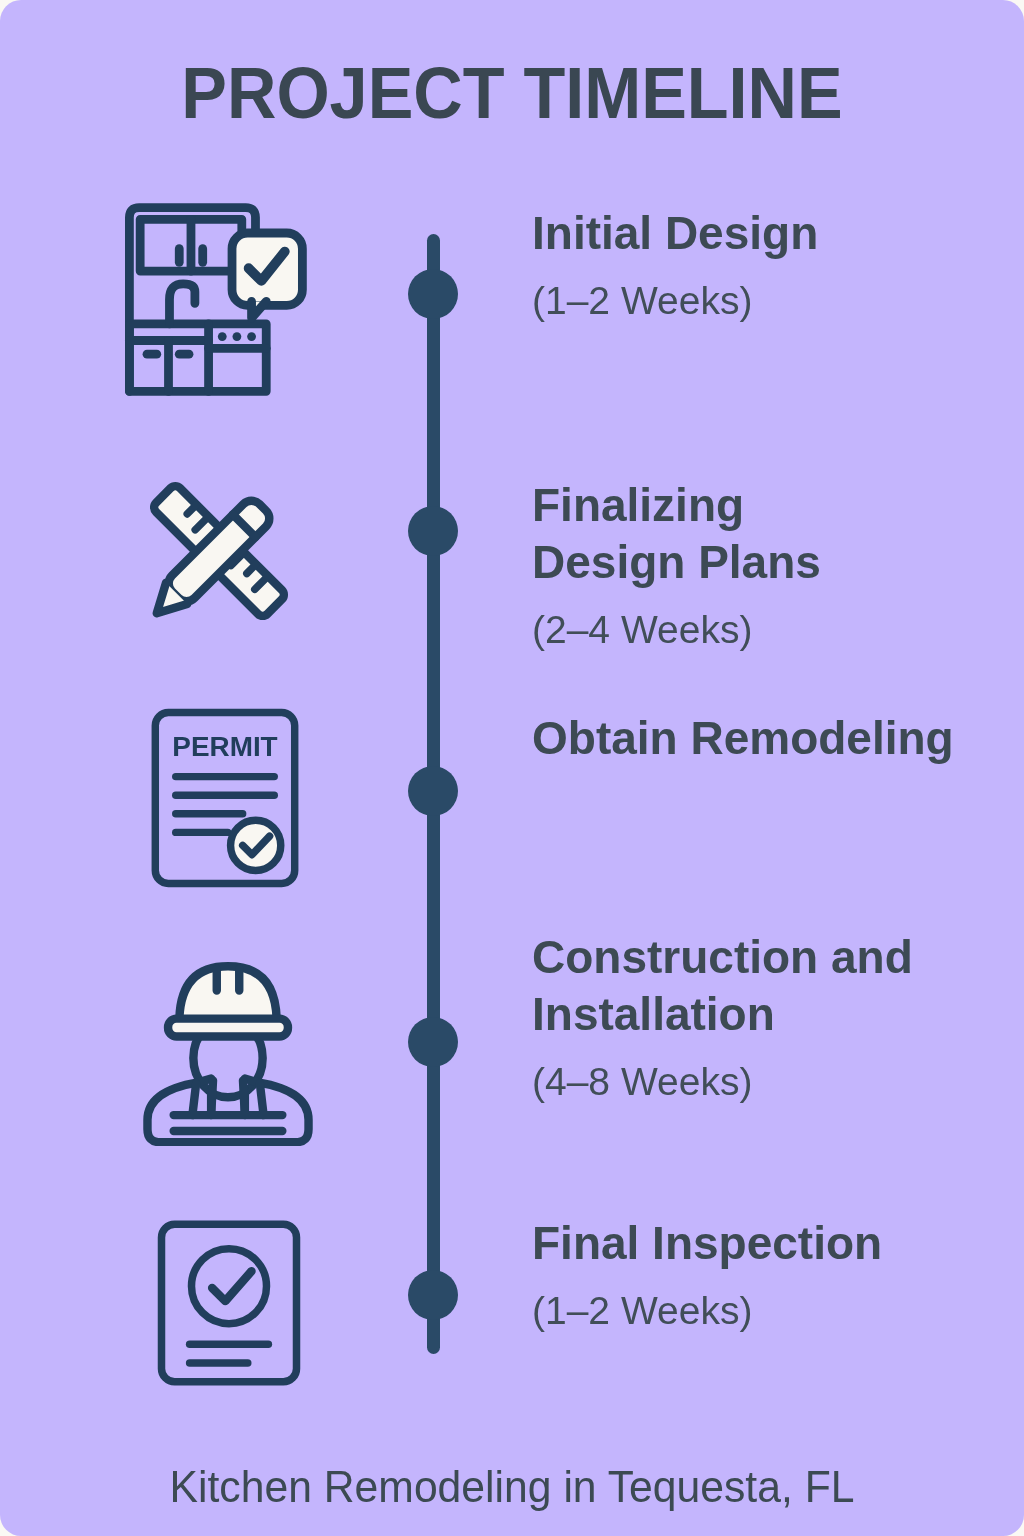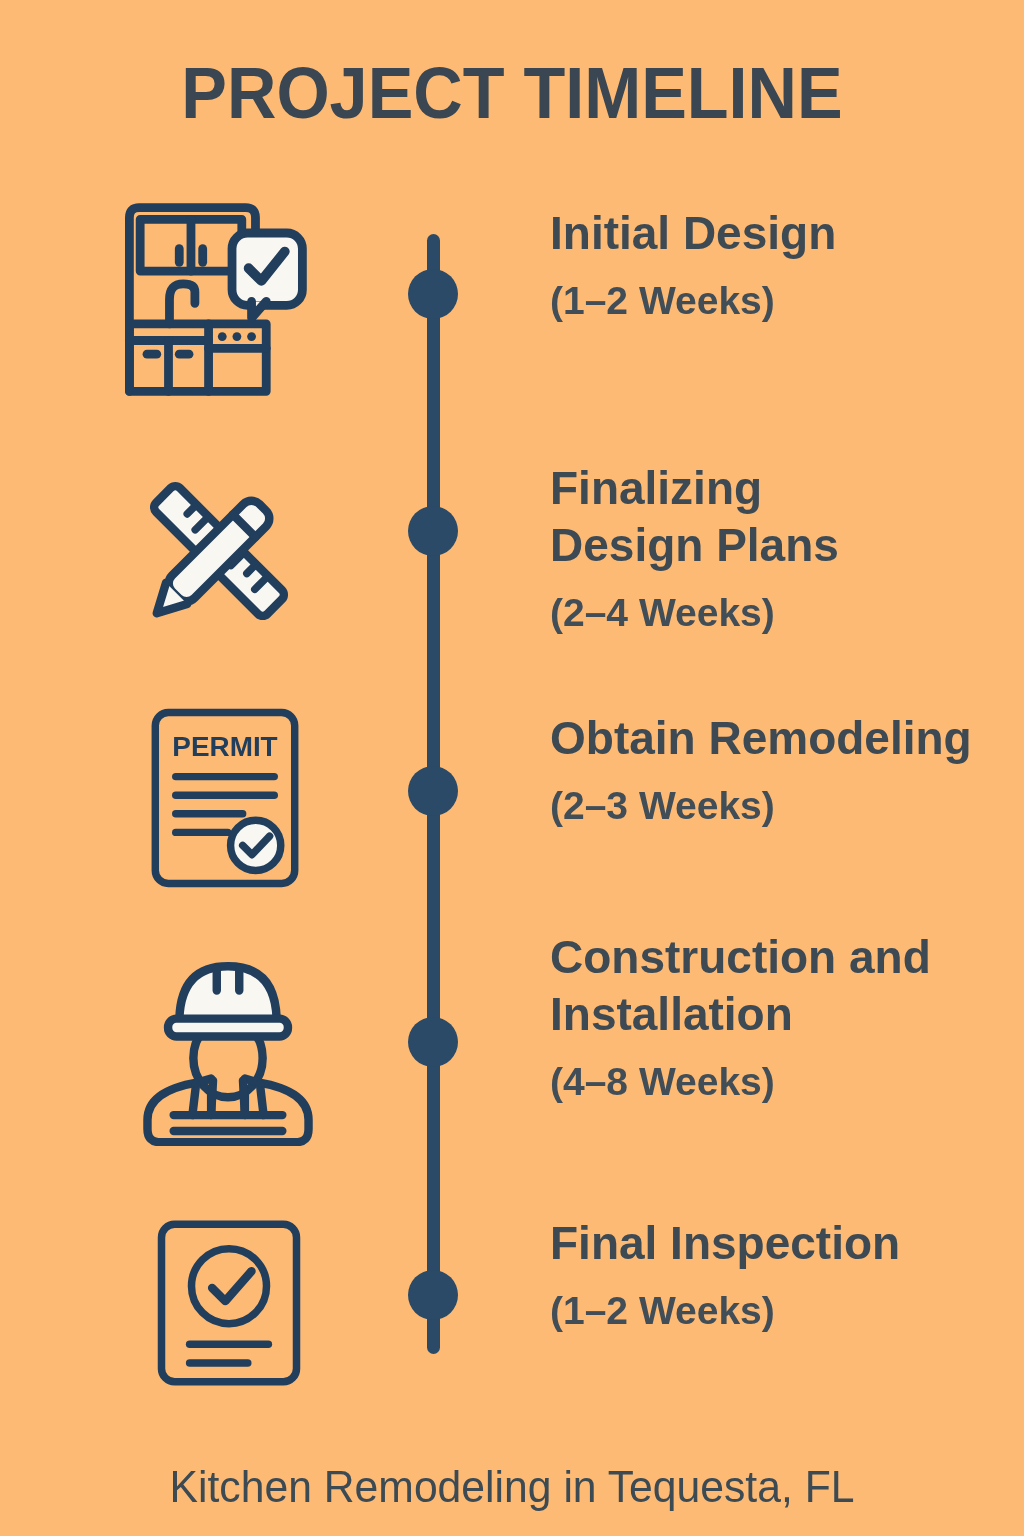--- a/index.html
+++ b/index.html
@@ -1,43 +1,43 @@
 <!DOCTYPE html>
 <html><head>
 <meta charset="utf-8">
 <style>
   * { margin:0; padding:0; box-sizing:border-box; }
   body { font-family:"Liberation Sans", sans-serif; background:#faf8f4; }
   .canvas {
     position:relative; width:1024px; height:1536px;
-    background:#fdba74; overflow:hidden; margin:0 auto;
+    background:#c4b5fd; overflow:hidden; margin:0 auto;border-radius:21px;
   }
   .title {
     position:absolute; top:52px; left:0; width:1024px;
     text-align:center; font-size:72px; font-weight:bold;
     color:#3a4752; letter-spacing:0px;
     transform:scaleX(0.95); transform-origin:center;
   }
   .tl-line {
     position:absolute; left:427px; top:234px;
     width:13px; height:1120px; border-radius:7px;
     background:#2a4a67;
   }
   .tl-dot {
     position:absolute; left:408px; width:50px; height:50px;
     border-radius:50%; background:#2a4a67;
   }
   .icon { position:absolute; }
   .icon svg { display:block; width:100%; height:100%; }
-  .step-text { position:absolute; left:532px; width:430px;margin-left:18px; }
+  .step-text { position:absolute; left:532px; width:430px; }
   .step-title {
     font-size:46px; line-height:57px; font-weight:bold; color:#3d4a54;
   }
   .step-duration {
-    margin-top:17px; font-size:39px; font-weight:bold; color:#414e58;
+    margin-top:17px; font-size:39px; font-weight:normal; color:#414e58;
   }
   .footer {
     position:absolute; top:1462px; left:0; width:1024px;
     text-align:center; font-size:44px; font-weight:normal; color:#3c4a53;
     transform:scaleX(0.97); transform-origin:center;
   }
   .stroke { fill:none; stroke:#213e5c; stroke-width:9; stroke-linecap:round; stroke-linejoin:round; }
   .stroke8 { fill:none; stroke:#213e5c; stroke-width:8; stroke-linecap:round; stroke-linejoin:round; }
   .maskfill { fill:#f9f7f2; stroke:#213e5c; stroke-width:9; stroke-linecap:round; stroke-linejoin:round; }
   .maskfill8 { fill:#f9f7f2; stroke:#213e5c; stroke-width:8; stroke-linecap:round; stroke-linejoin:round; }
@@ -132,33 +132,32 @@
     </svg>
   </div>
 
   <div class="step-text" style="top:205px">
     <div class="step-title">
       <div>Initial Design</div>
     </div>
     <div class="step-duration">(1–2 Weeks)</div>
   </div>
 
-  <div class="step-text" style="top:460px">
+  <div class="step-text" style="top:477px">
     <div class="step-title">
       <div>Finalizing</div>
       <div>Design Plans</div>
     </div>
     <div class="step-duration">(2–4 Weeks)</div>
   </div>
 
   <div class="step-text" style="top:710px">
     <div class="step-title">
       <div>Obtain Remodeling</div>
     </div>
-    <div class="step-duration">(2–3 Weeks)</div>
   </div>
 
   <div class="step-text" style="top:929px">
     <div class="step-title">
       <div>Construction and</div>
       <div>Installation</div>
     </div>
     <div class="step-duration">(4–8 Weeks)</div>
   </div>
 

